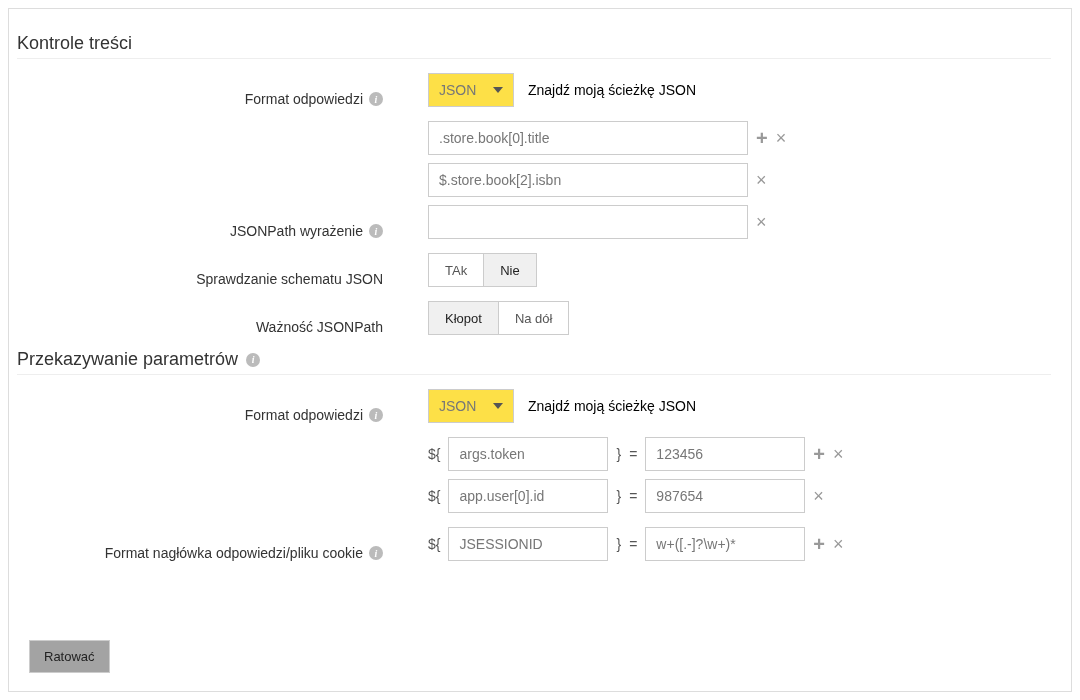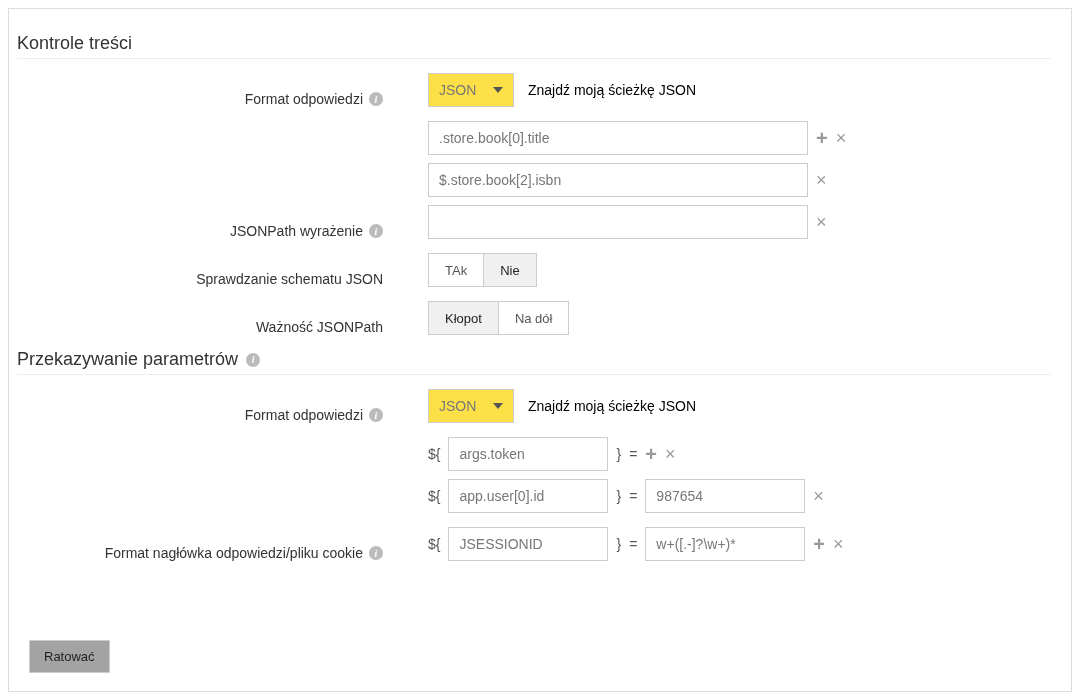--- a/index.html
+++ b/index.html
@@ -83,21 +83,21 @@
     margin-left: 6px;
   }
   .text-input {
     border: 1px solid #ccc;
     height: 34px;
     padding: 0 10px;
     font-size: 14px;
     color: #777;
     background: #fff;
   }
-  .w-wide { width: 380px; }
+  .w-wide { width: 320px; }
   .w-key  { width: 160px; }
   .w-val  { width: 160px; }
   .icon-btn {
     color: #999;
     font-size: 18px;
     line-height: 1;
     cursor: pointer;
     user-select: none;
   }
   .icon-btn.plus { font-size: 20px; font-weight: bold; }
@@ -250,20 +250,21 @@
   </div>
 
   <div class="row">
     <div class="label-col"></div>
     <div class="control-col">
       <div class="line">
         <span class="expr-prefix">${</span>
         <input class="text-input w-key" value="args.token" style="">
         <span class="expr-suffix">}</span>
         <span class="equals">=</span>
+        <input class="text-input w-val" value="123456" style="">
         <span class="icon-btn plus">+</span>
         <span class="icon-btn">×</span>
       </div>
       <div class="line">
         <span class="expr-prefix">${</span>
         <input class="text-input w-key" value="app.user[0].id" style="">
         <span class="expr-suffix">}</span>
         <span class="equals">=</span>
         <input class="text-input w-val" value="987654" style="">
         <span class="icon-btn">×</span>

